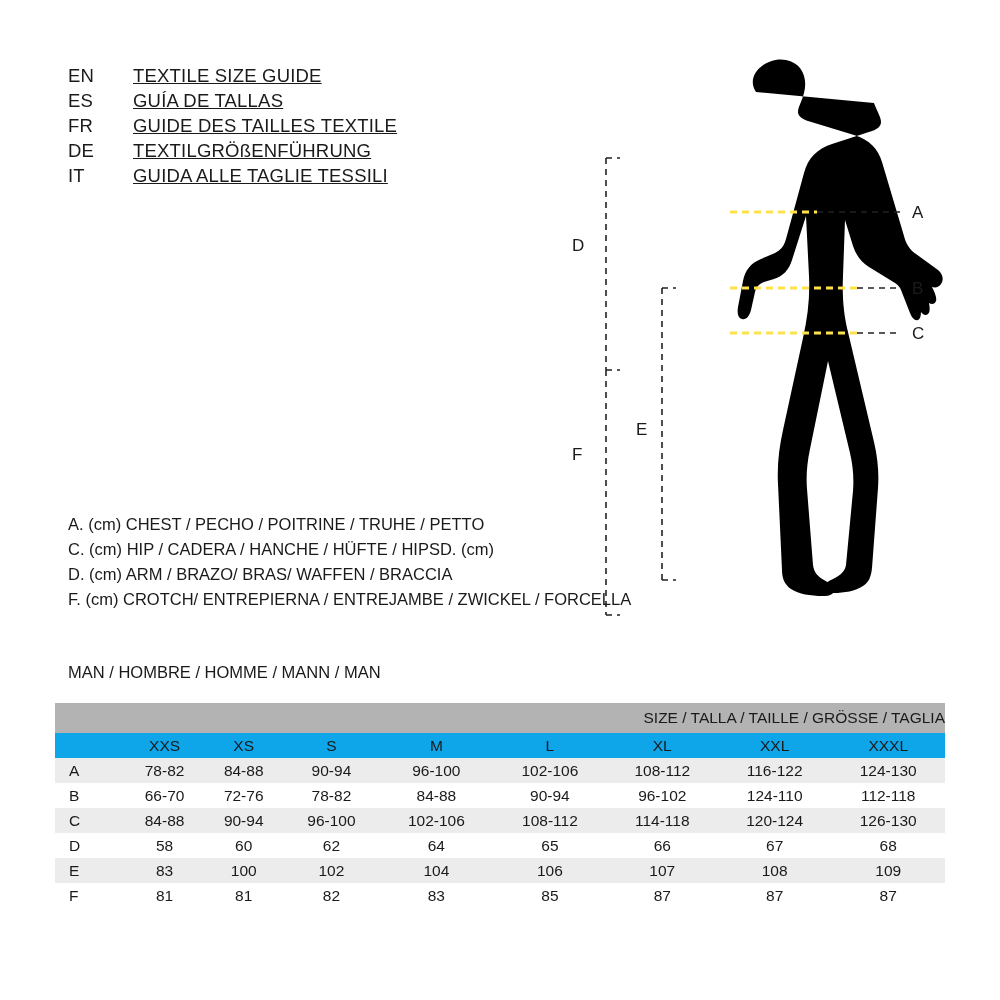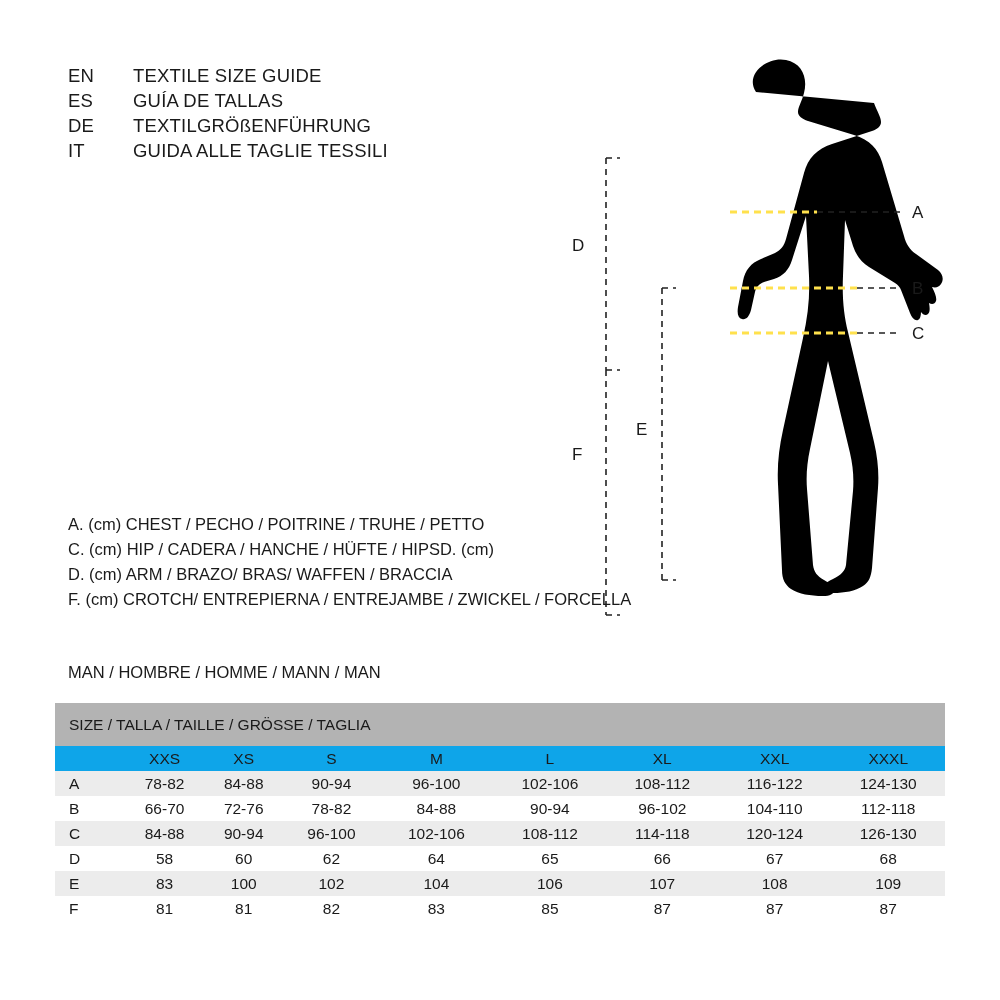--- a/index.html
+++ b/index.html
@@ -29,20 +29,21 @@
     height: 25px;
     font-size: 18.5px;
     letter-spacing: .2px;
   }
   .lang-code {
     width: 65px;
     flex: none;
   }
   .lang-title {
     white-space: nowrap;
+    text-decoration: underline;
   }
 
   
   #legend {
     position: absolute;
     left: 68px;
     top: 512px;
     width: 560px;
   }
   .legend-row {
@@ -85,23 +86,23 @@
   #size-table td, #size-table th {
     text-align: center;
     font-weight: normal;
     padding: 0;
     height: 25px;
     line-height: 25px;
     color: #1a1a1a;
   }
   #size-table .hdr-bar td {
     background: #b3b3b3;
-    text-align: left;
+    text-align: right;
     padding-left: 14px;
-    height: 43px;
+    height: 30px;
     line-height: 26px;
     font-size: 15.5px;
     color: #1a1a1a;
   }
   #size-table .row-alt td { background: #ececec; }
   #size-table .row-plain td { background: #ffffff; }
   #size-table .col-key {
     width: 56px;
     text-align: left;
     padding-left: 14px;
@@ -112,20 +113,24 @@
 <body>
 
 <div id="lang-block">
   <div class="lang-row">
     <span class="lang-code">EN</span>
     <span class="lang-title">TEXTILE SIZE GUIDE</span>
   </div>
   <div class="lang-row">
     <span class="lang-code">ES</span>
     <span class="lang-title">GUÍA DE TALLAS</span>
+  </div>
+  <div class="lang-row">
+    <span class="lang-code">FR</span>
+    <span class="lang-title">GUIDE DES TAILLES TEXTILE</span>
   </div>
   <div class="lang-row">
     <span class="lang-code">DE</span>
     <span class="lang-title">TEXTILGRÖßENFÜHRUNG</span>
   </div>
   <div class="lang-row">
     <span class="lang-code">IT</span>
     <span class="lang-title">GUIDA ALLE TAGLIE TESSILI</span>
   </div>
 </div>
@@ -280,21 +285,21 @@
     </tr>
 
     <tr class="row-plain">
       <td class="col-key">B</td>
       <td>66-70</td>
       <td>72-76</td>
       <td>78-82</td>
       <td>84-88</td>
       <td>90-94</td>
       <td>96-102</td>
-      <td>104-110</td>
+      <td>124-110</td>
       <td>112-118</td>
     </tr>
 
     <tr class="row-alt">
       <td class="col-key">C</td>
       <td>84-88</td>
       <td>90-94</td>
       <td>96-100</td>
       <td>102-106</td>
       <td>108-112</td>

